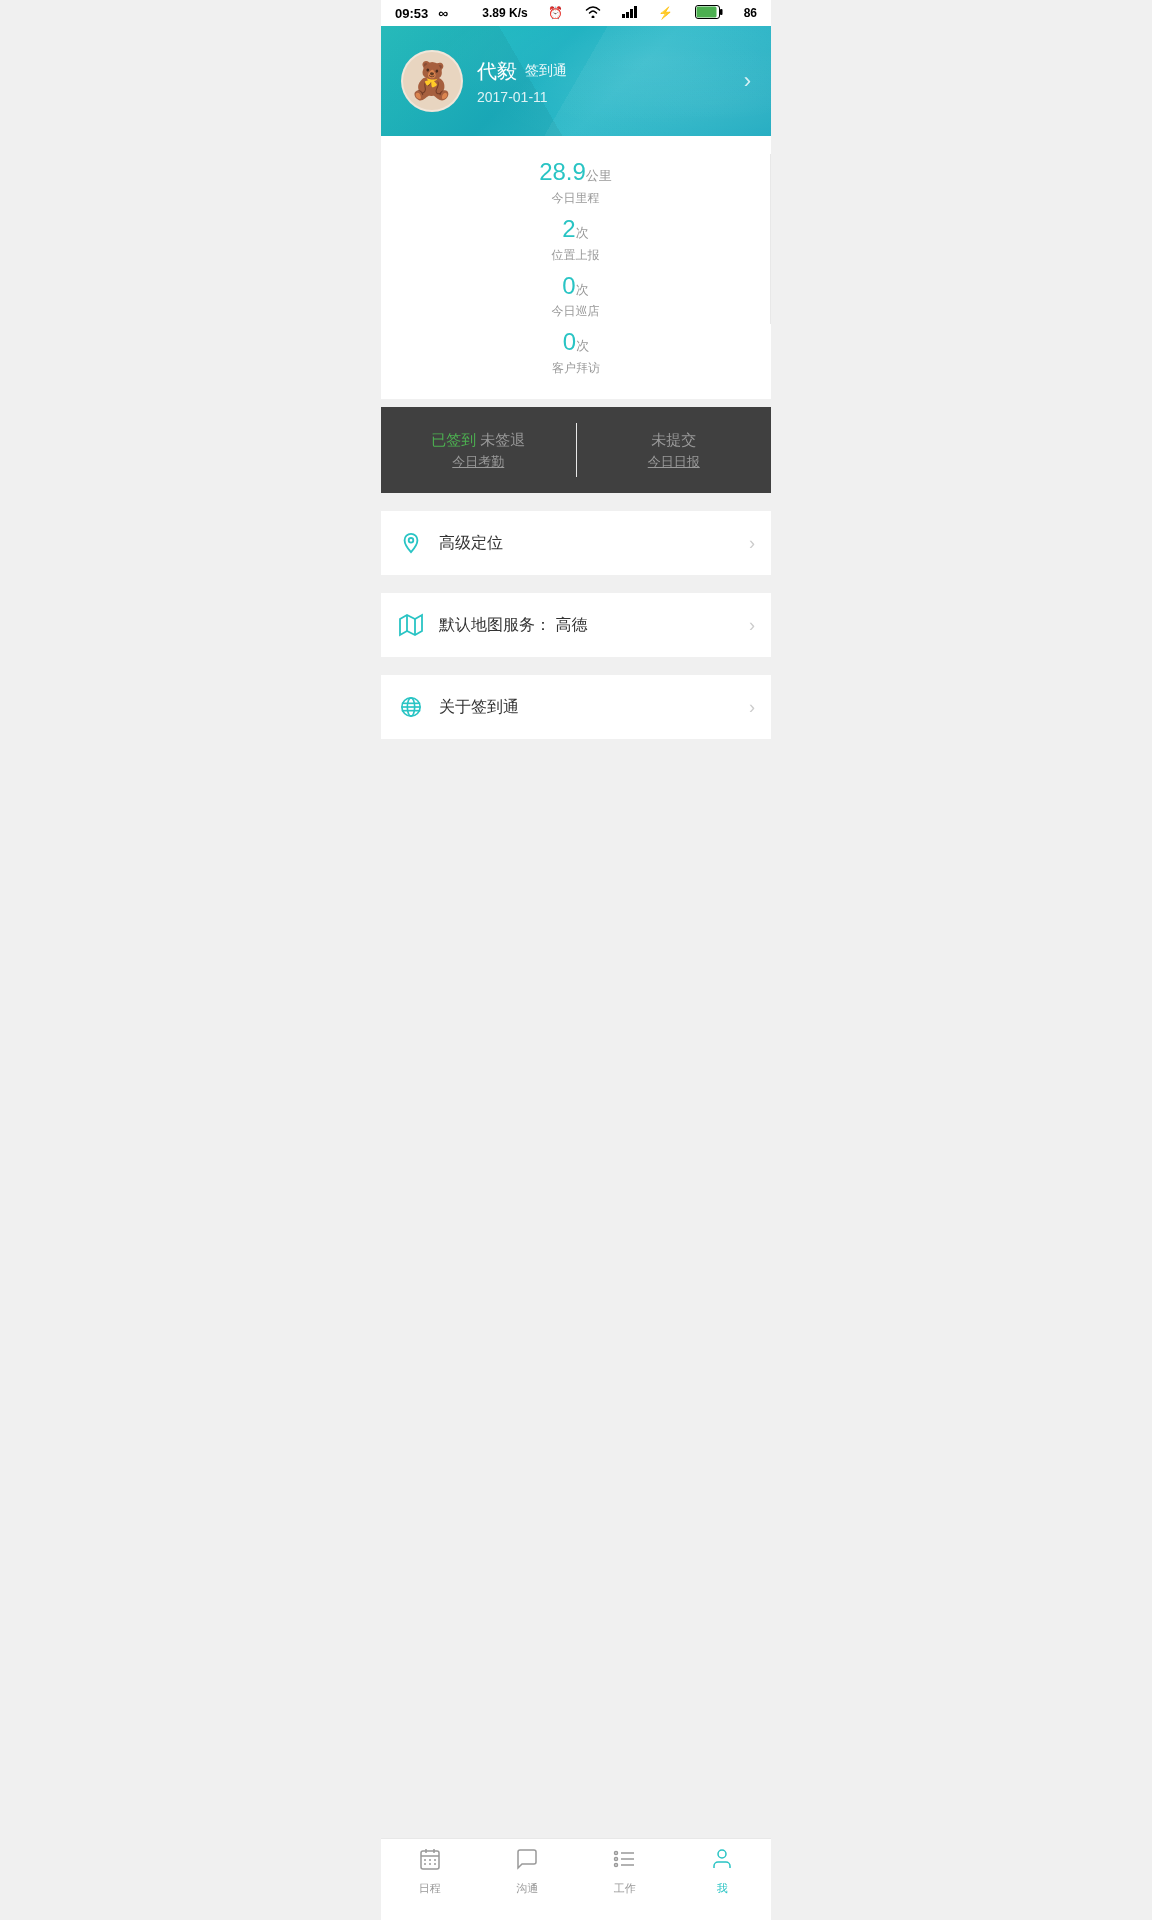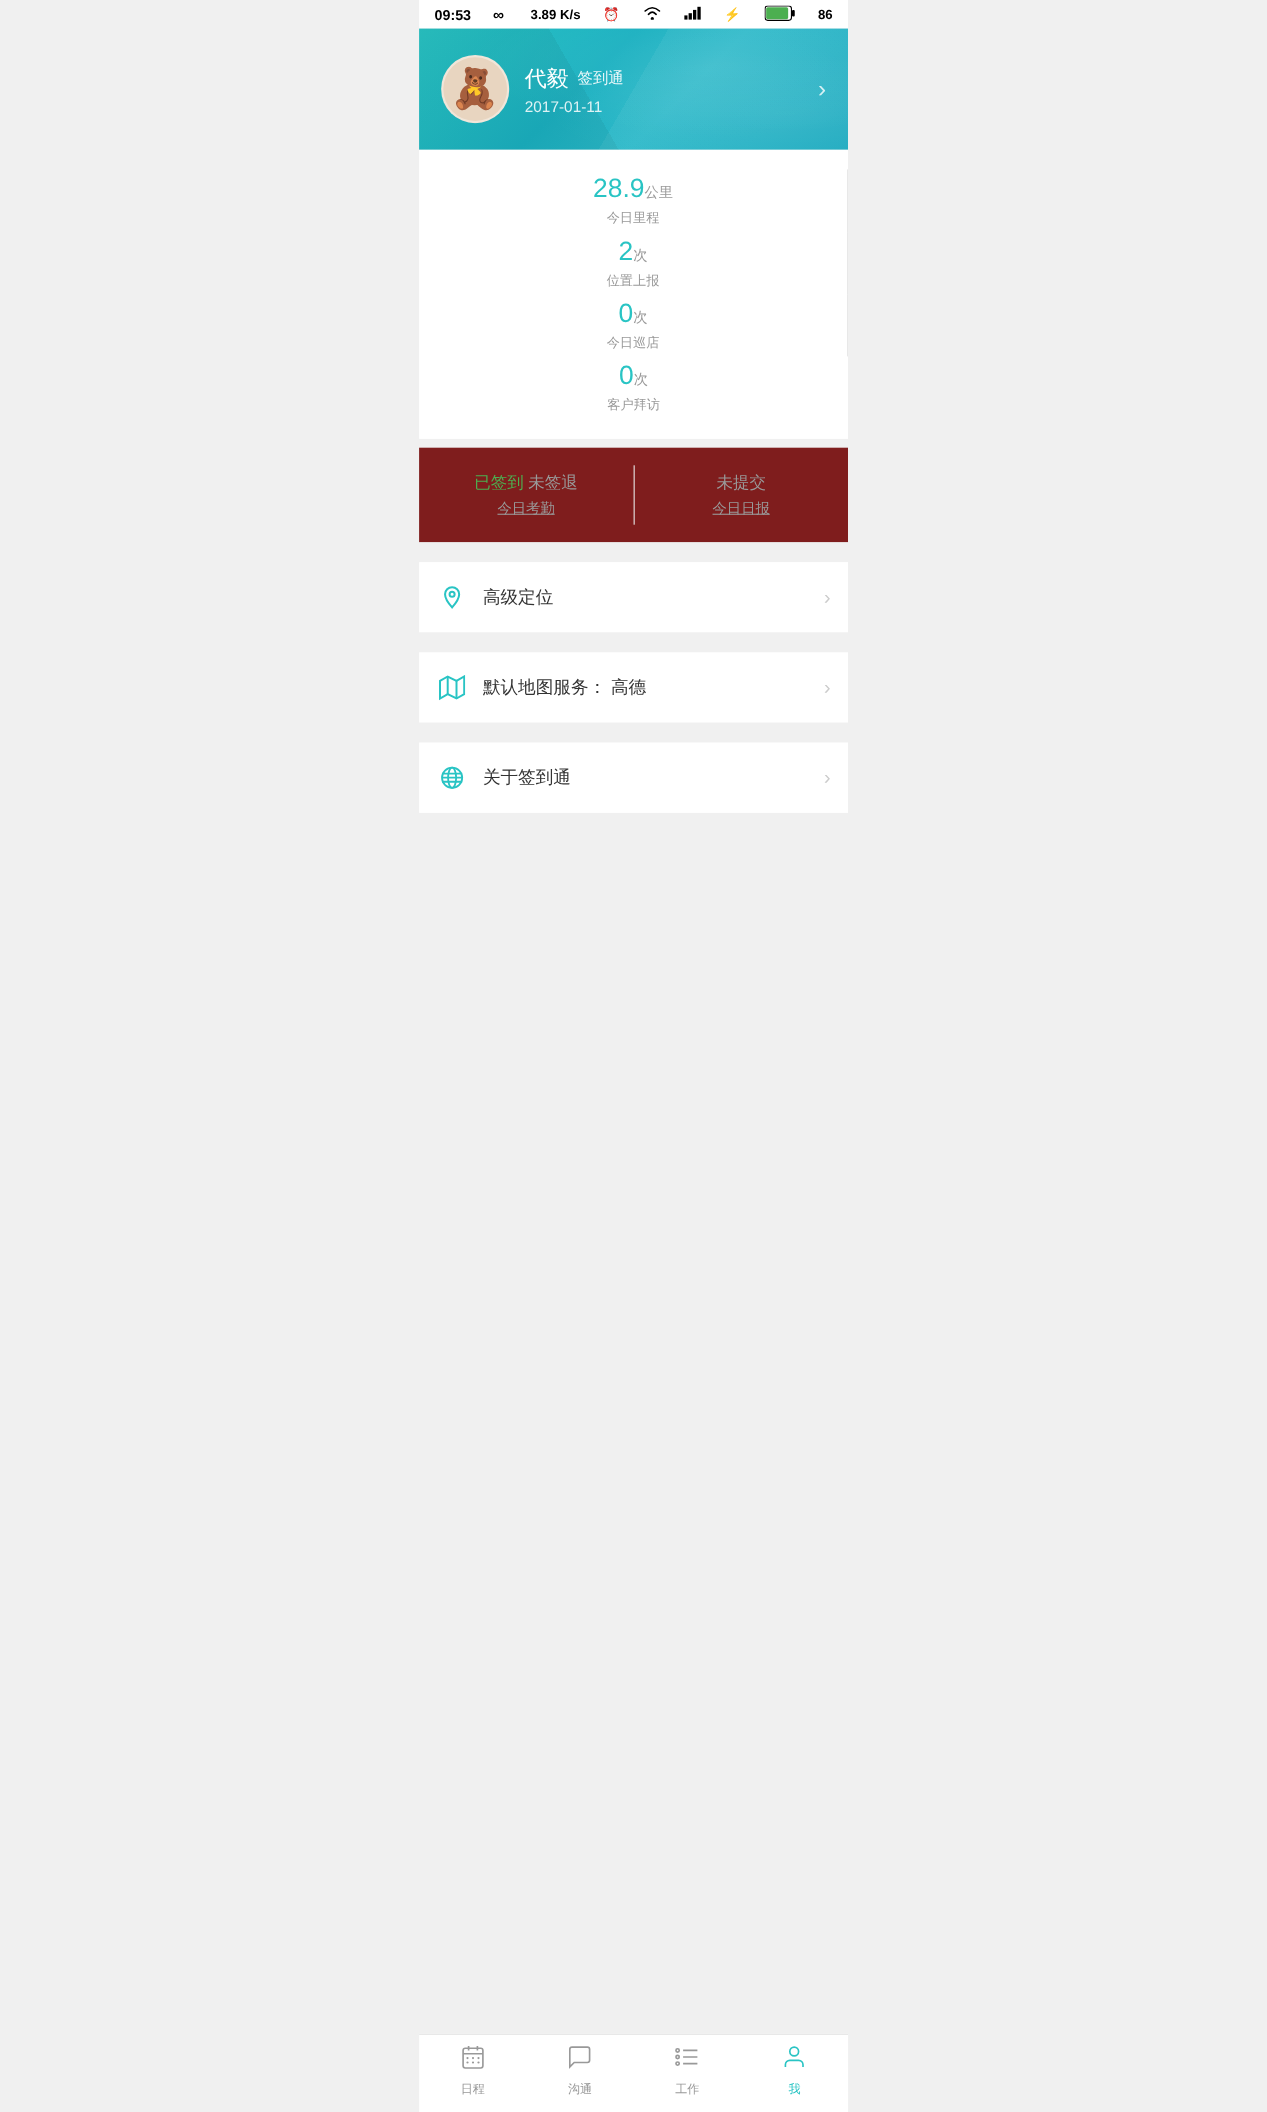--- a/index.html
+++ b/index.html
@@ -18,21 +18,21 @@
       background: #ffffff;
       display: flex;
       justify-content: space-between;
       align-items: center;
       padding: 6px 14px;
       font-size: 13px;
       font-weight: 600;
       color: #000;
       height: 26px;
     }
-    .status-left { display: flex; align-items: center; gap: 20px; }
+    .status-left { display: flex; align-items: center; gap: 10px; }
     .status-right { display: flex; align-items: center; gap: 21px; font-size: 12px; }
     .infinity-icon { font-size: 14px; }
 
     
     .header-banner {
       background: linear-gradient(135deg, #29c4c4 0%, #1ab0c0 40%, #2ab8c8 60%, #18a8be 100%);
       padding: 24px 20px 24px 20px;
       display: flex;
       align-items: center;
       justify-content: space-between;
@@ -122,21 +122,21 @@
       color: #999;
     }
     .stat-label {
       font-size: 12px;
       color: #999;
       margin-top: 3px;
     }
 
     
     .attendance-section {
-      background: #7f1d1d;
+      background: #404040;
       display: flex;
       margin-top: 8px;
       padding: 16px 0;
     }
     .attend-item {
       flex: 1;
       text-align: center;
       border-right: 1px solid #e8e8e8;
       padding: 6px 12px;
     }
@@ -224,21 +224,21 @@
     
     .bottom-nav {
       position: fixed;
       bottom: 0;
       left: 50%;
       transform: translateX(-50%);
       width: 390px;
       background: white;
       display: flex;
       border-top: 1px solid #e8e8e8;
-      padding: 8px 0 13px;
+      padding: 8px 0 24px;
     }
     .nav-item {
       flex: 1;
       display: flex;
       flex-direction: column;
       align-items: center;
       gap: 4px;
       cursor: pointer;
     }
     .nav-icon {

